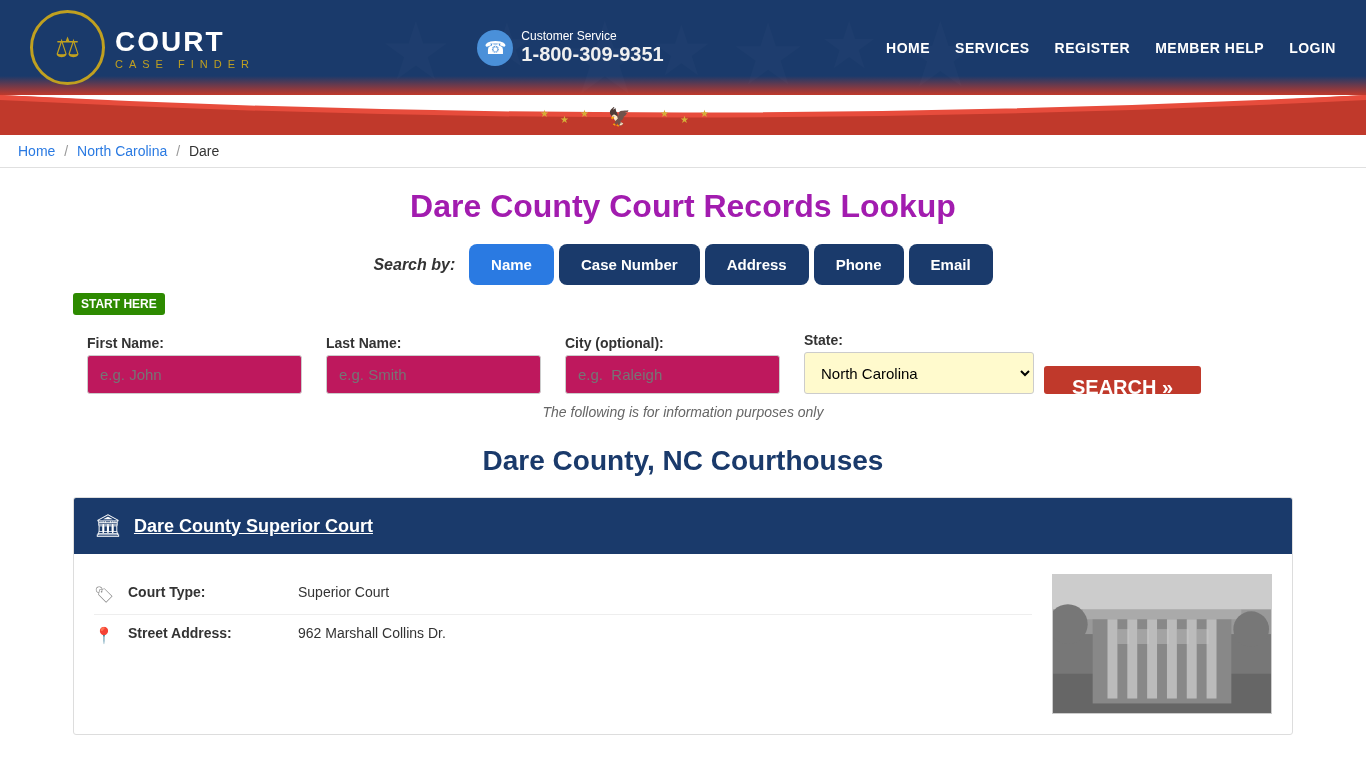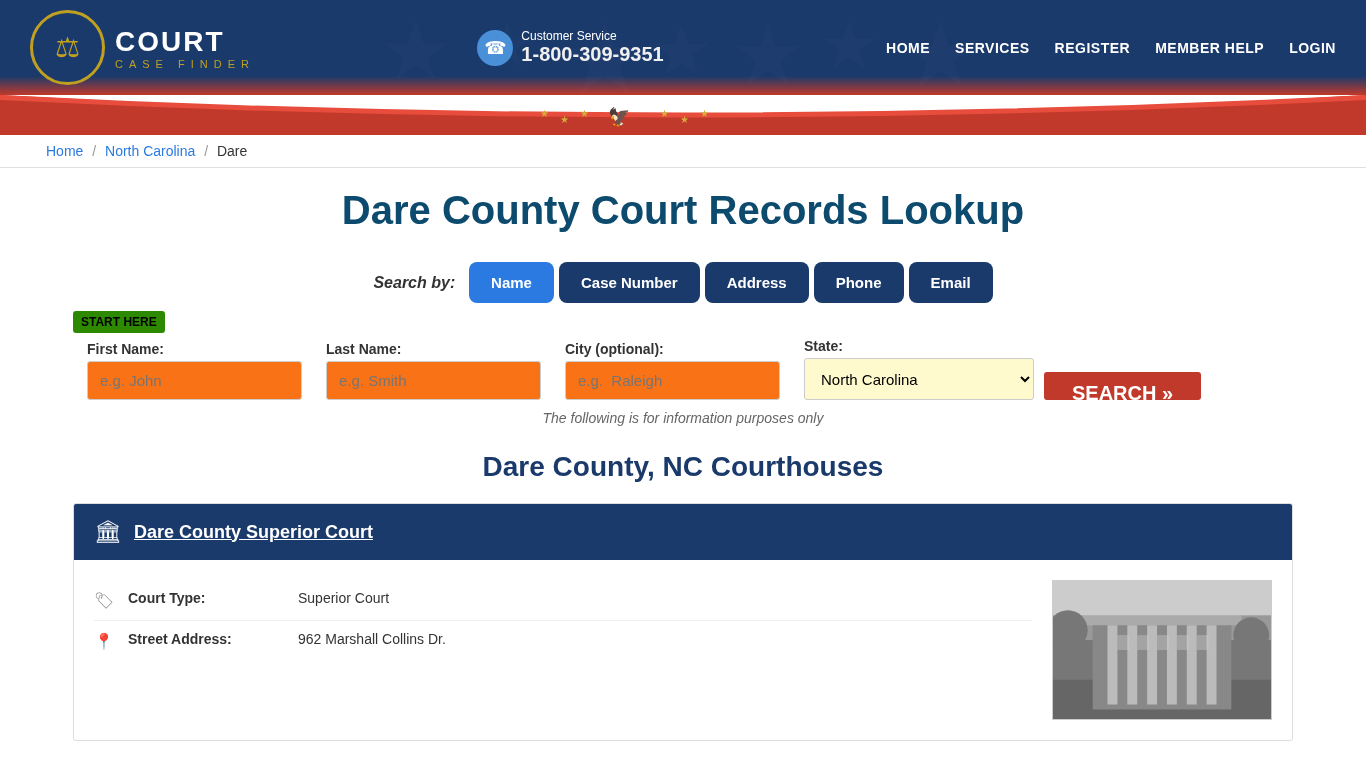--- a/index.html
+++ b/index.html
@@ -77,41 +77,41 @@
     }
     .ribbon-svg {
       display: block;
       width: 100%;
       height: 40px;
     }
 
     
     .breadcrumb-bar {
       background: #fff;
-      padding: 8px 46px;
+      padding: 8px 18px;
       border-bottom: 1px solid #e0e0e0;
       font-size: 14px;
     }
     .breadcrumb-bar a { color: #2a7ae2; text-decoration: none; }
     .breadcrumb-sep { color: #999; margin: 0 5px; }
     .breadcrumb-current { color: #333; }
 
     
     .main-content {
       max-width: 1280px;
       margin: 0 auto;
       padding: 20px 30px;
     }
 
     .page-title {
       text-align: center;
-      font-size: 40px;
-      font-weight: bold;
-      color: #0c4a6e;
-      margin-bottom: 29px;
+      font-size: 32px;
+      font-weight: bold;
+      color: #a21caf;
+      margin-bottom: 19px;
     }
 
     
     .search-section { text-align: center; margin-bottom: 8px; }
     .search-by-label { font-weight: bold; font-style: italic; color: #333; font-size: 16px; margin-right: 10px; }
     .search-tabs { display: inline-flex; gap: 5px; align-items: center; }
     .tab-btn {
       padding: 12px 22px;
       font-size: 15px;
       font-weight: bold;
@@ -119,43 +119,43 @@
       cursor: pointer;
       border-radius: 8px;
     }
     .tab-btn.active { background: #2a7ae2; color: #fff; }
     .tab-btn.inactive { background: #1a3a6b; color: #fff; }
 
     
     .start-here {
       display: inline-block;
       background: #2d8a00;
-      color: #000000;
+      color: #ffffff;
       font-size: 12px;
       font-weight: bold;
       padding: 4px 8px;
       border-radius: 3px;
-      margin-bottom: 0;
+      margin-bottom: 12px;
     }
 
     
     .search-form {
       display: flex;
       align-items: flex-end;
       gap: 10px;
       margin-bottom: 10px;
     }
     .form-group { display: flex; flex-direction: column; gap: 4px; margin-left: 14px; }
     .form-group label { font-weight: bold; font-size: 14px; }
     .form-input {
       padding: 10px 12px;
       font-size: 15px;
       border: 1px solid #ccc;
       border-radius: 3px;
-      background: #f97316;
+      background: #be185d;
       width: 215px;
     }
     .form-input.city { width: 215px; }
     .form-select {
       padding: 10px 12px;
       font-size: 15px;
       border: 1px solid #ccc;
       border-radius: 3px;
       background: #fffacd;
       width: 230px;

